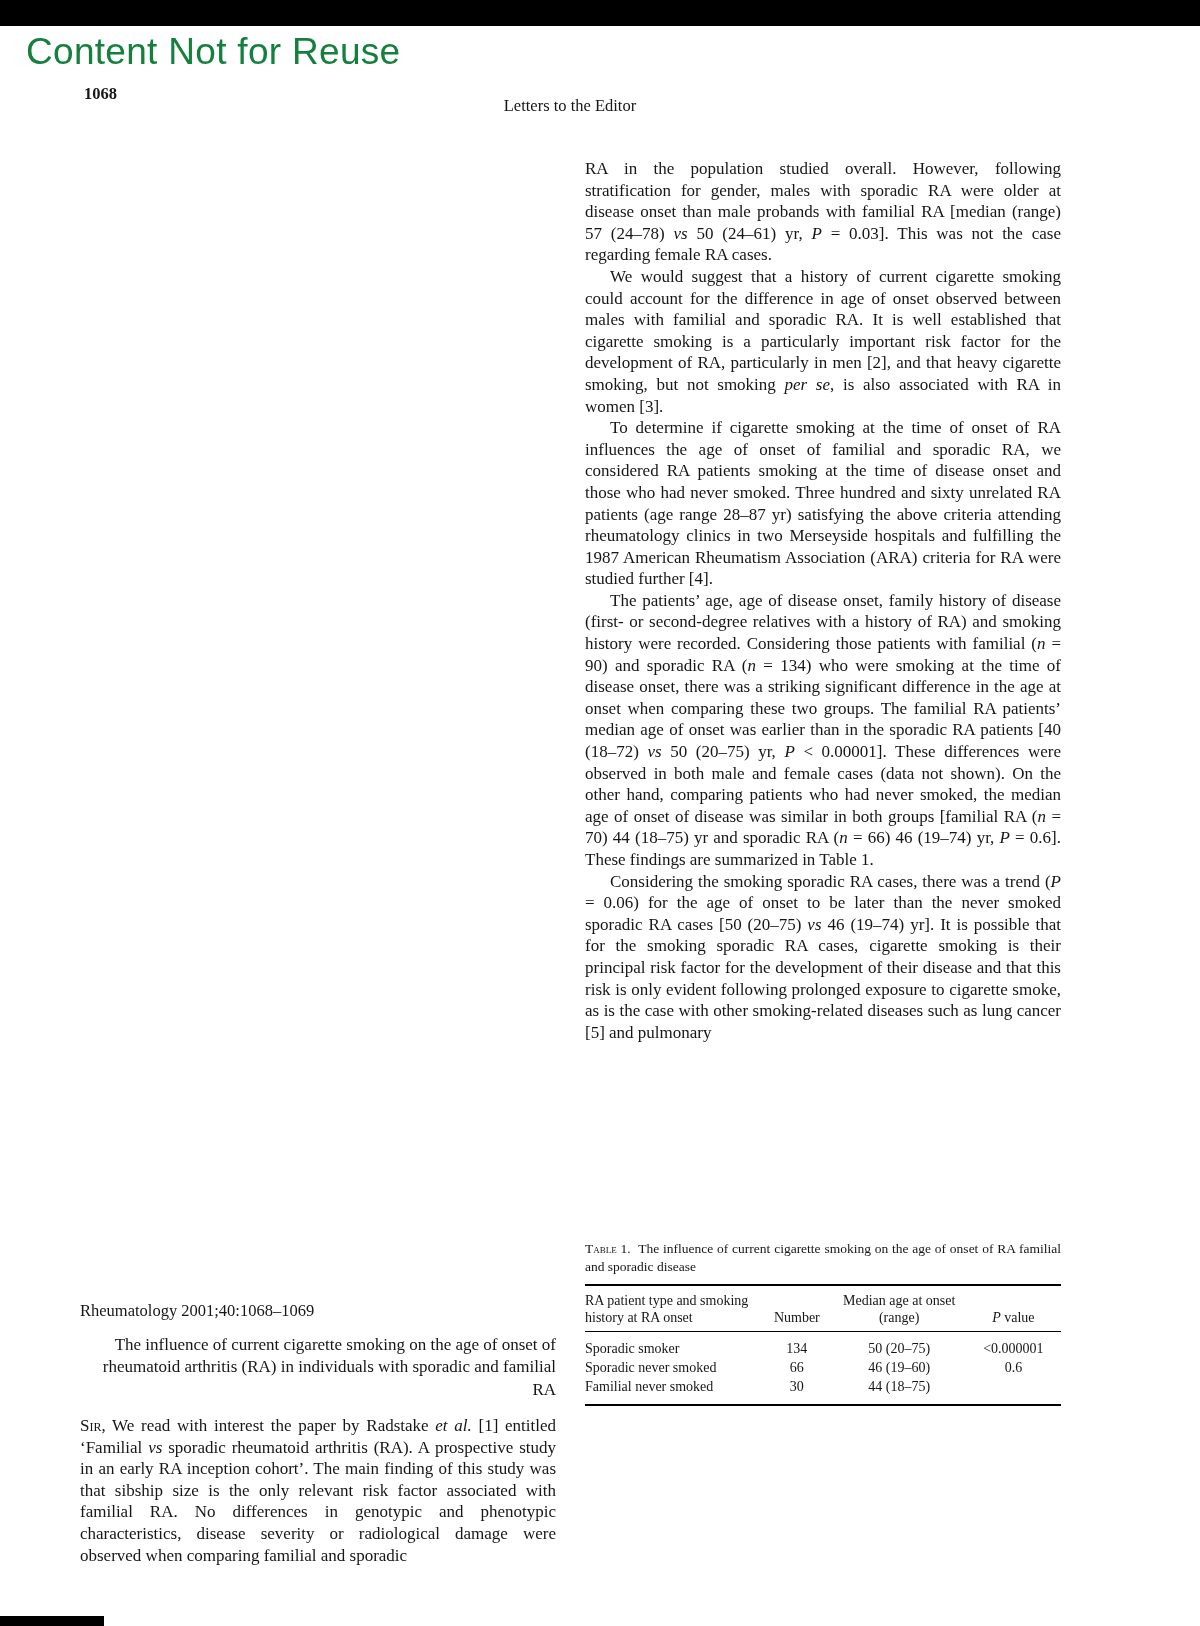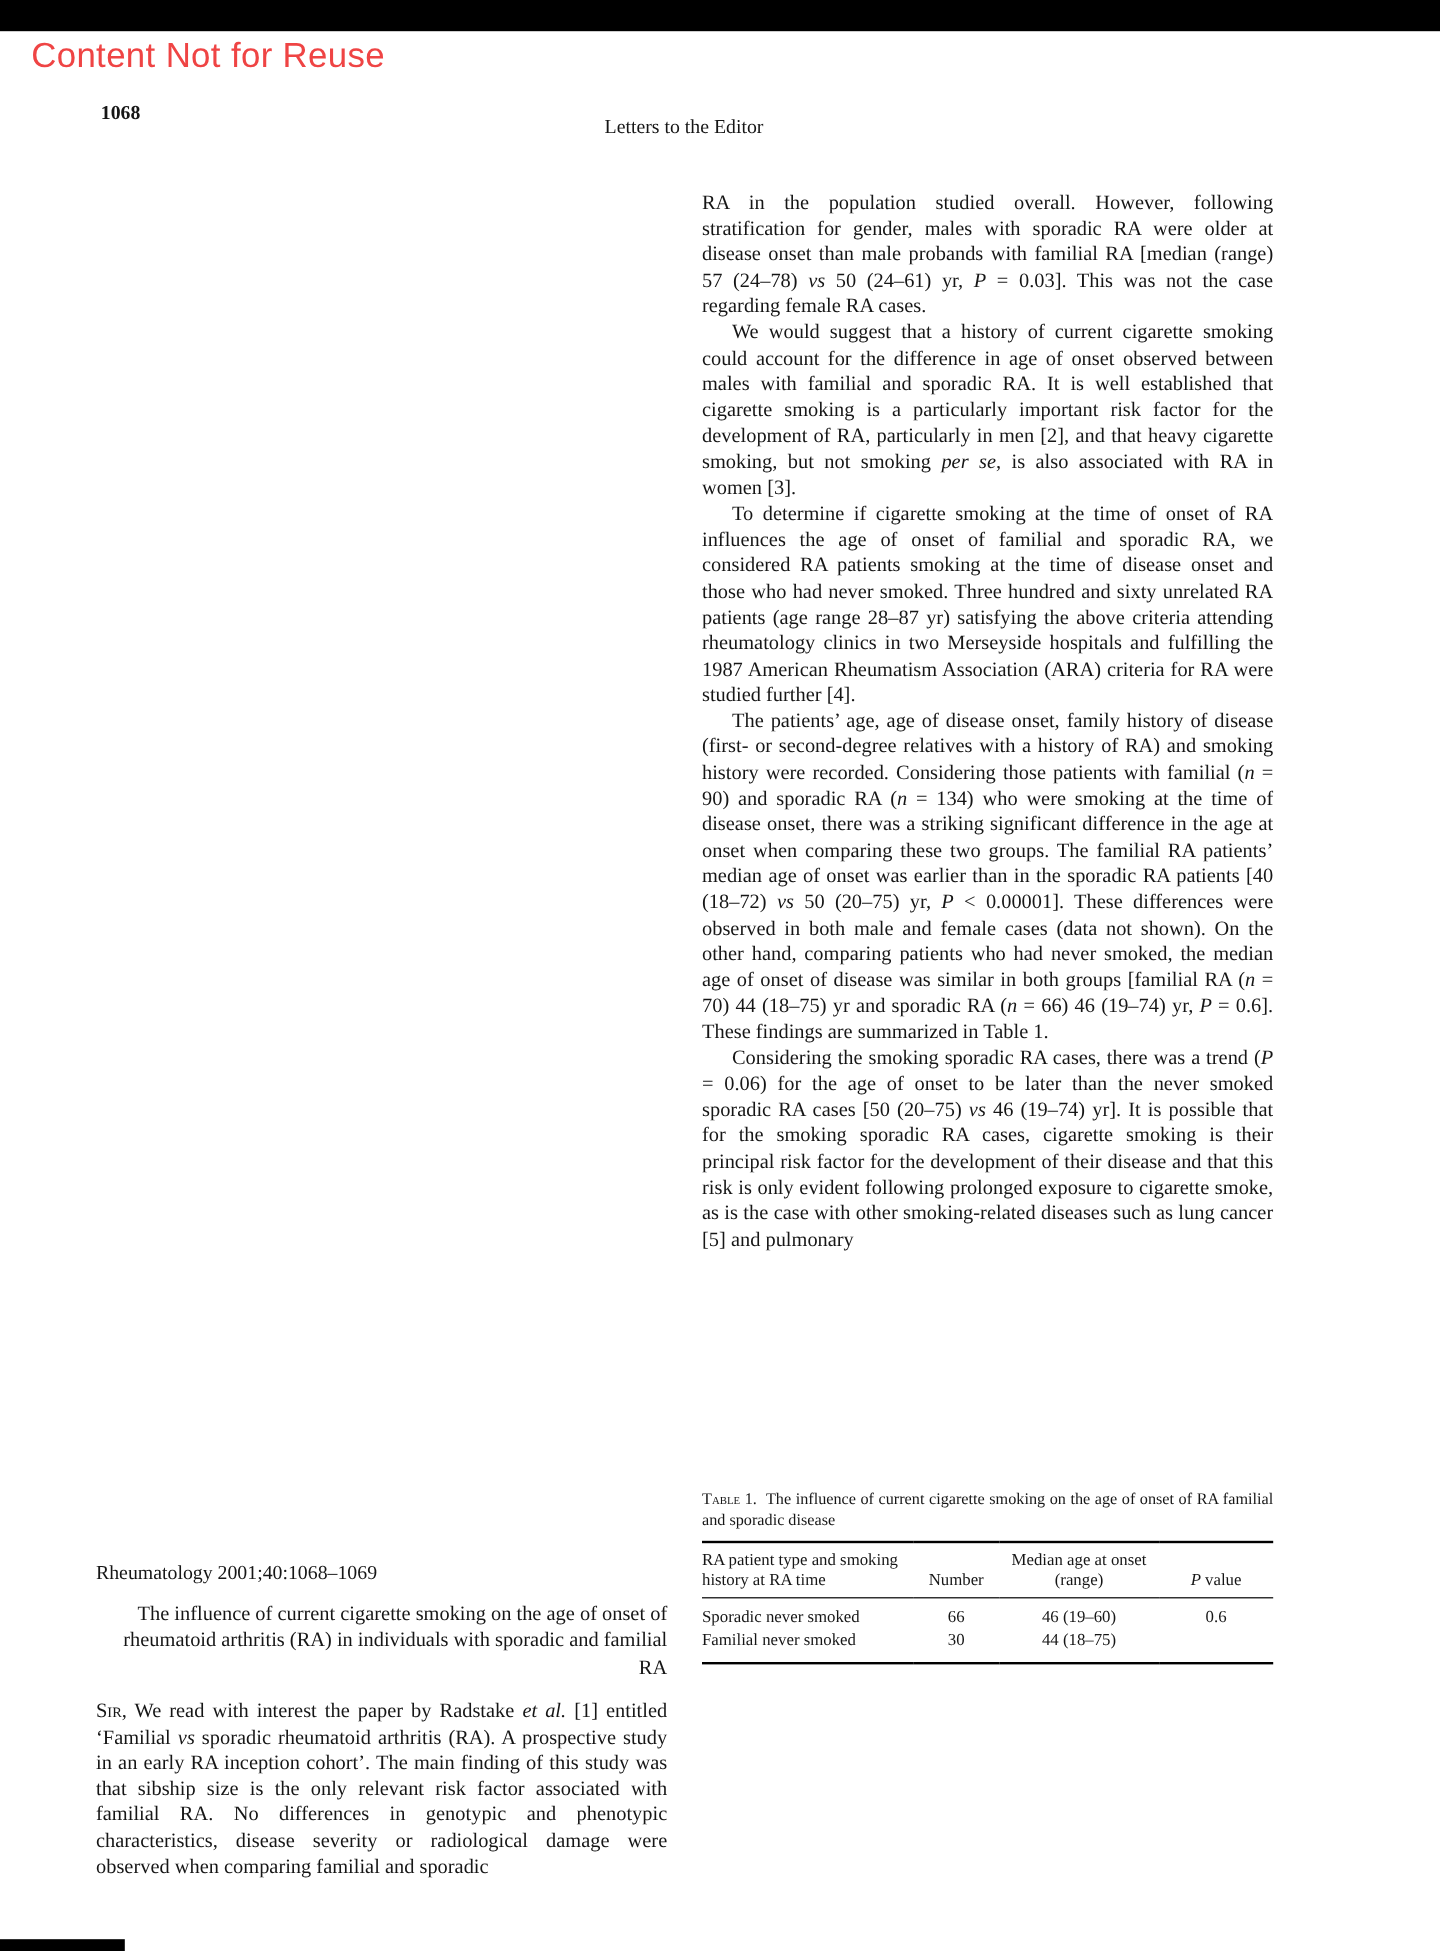--- a/index.html
+++ b/index.html
@@ -13,21 +13,21 @@
     -webkit-font-smoothing: antialiased;
   }
   .top-bar {
     position: absolute; left: 0; top: 0;
     width: 1200px; height: 26px;
     background: #000;
   }
   .watermark {
     position: absolute; left: 26px; top: 31px;
     font-family: "Liberation Sans", sans-serif;
-    font-size: 29px; color: #ef4444; letter-spacing: .3px;
+    font-size: 37px; color: #15803d; letter-spacing: .3px;
   }
   .folio {
     position: absolute; left: 84px; top: 84px;
     font-size: 16.5px; font-weight: bold;
   }
   .running {
     position: absolute; left: 80px; top: 96px; width: 980px;
     text-align: center; font-size: 16.5px;
   }
   .col {
@@ -93,27 +93,33 @@
     <div class="citation">Rheumatology 2001;40:1068–1069</div>
     <div class="letter-title">The influence of current cigarette smoking on the age of onset of rheumatoid arthritis (RA) in individuals with sporadic and familial RA</div>
     <p class="no-indent"><span class="sc">Sir</span>, We read with interest the paper by Radstake <i>et al.</i> [1] entitled ‘Familial <i>vs</i> sporadic rheumatoid arthritis (RA). A prospective study in an early RA inception cohort’. The main finding of this study was that sibship size is the only relevant risk factor associated with familial RA. No differences in genotypic and phenotypic characteristics, disease severity or radiological damage were observed when comparing familial and sporadic</p>
   </div>
 
   <div class="table-block">
     <div class="tcaption"><span class="sc">Table</span> 1.&nbsp;&nbsp;The influence of current cigarette smoking on the age of onset of RA familial and sporadic disease</div>
     <table class="t">
       <thead>
         <tr>
-          <td class="c1">RA patient type and smoking history at RA time</td>
+          <td class="c1">RA patient type and smoking history at RA onset</td>
           <td class="c2">Number</td>
           <td class="c3">Median age at onset (range)</td>
           <td class="c4"><i>P</i> value</td>
         </tr>
       </thead>
       <tbody>
+        <tr>
+          <td class="c1">Sporadic smoker</td>
+          <td class="c2">134</td>
+          <td class="c3">50 (20–75)</td>
+          <td class="c4">&lt;0.000001</td>
+        </tr>
         <tr>
           <td class="c1">Sporadic never smoked</td>
           <td class="c2">66</td>
           <td class="c3">46 (19–60)</td>
           <td class="c4">0.6</td>
         </tr>
         <tr>
           <td class="c1">Familial never smoked</td>
           <td class="c2">30</td>
           <td class="c3">44 (18–75)</td>

